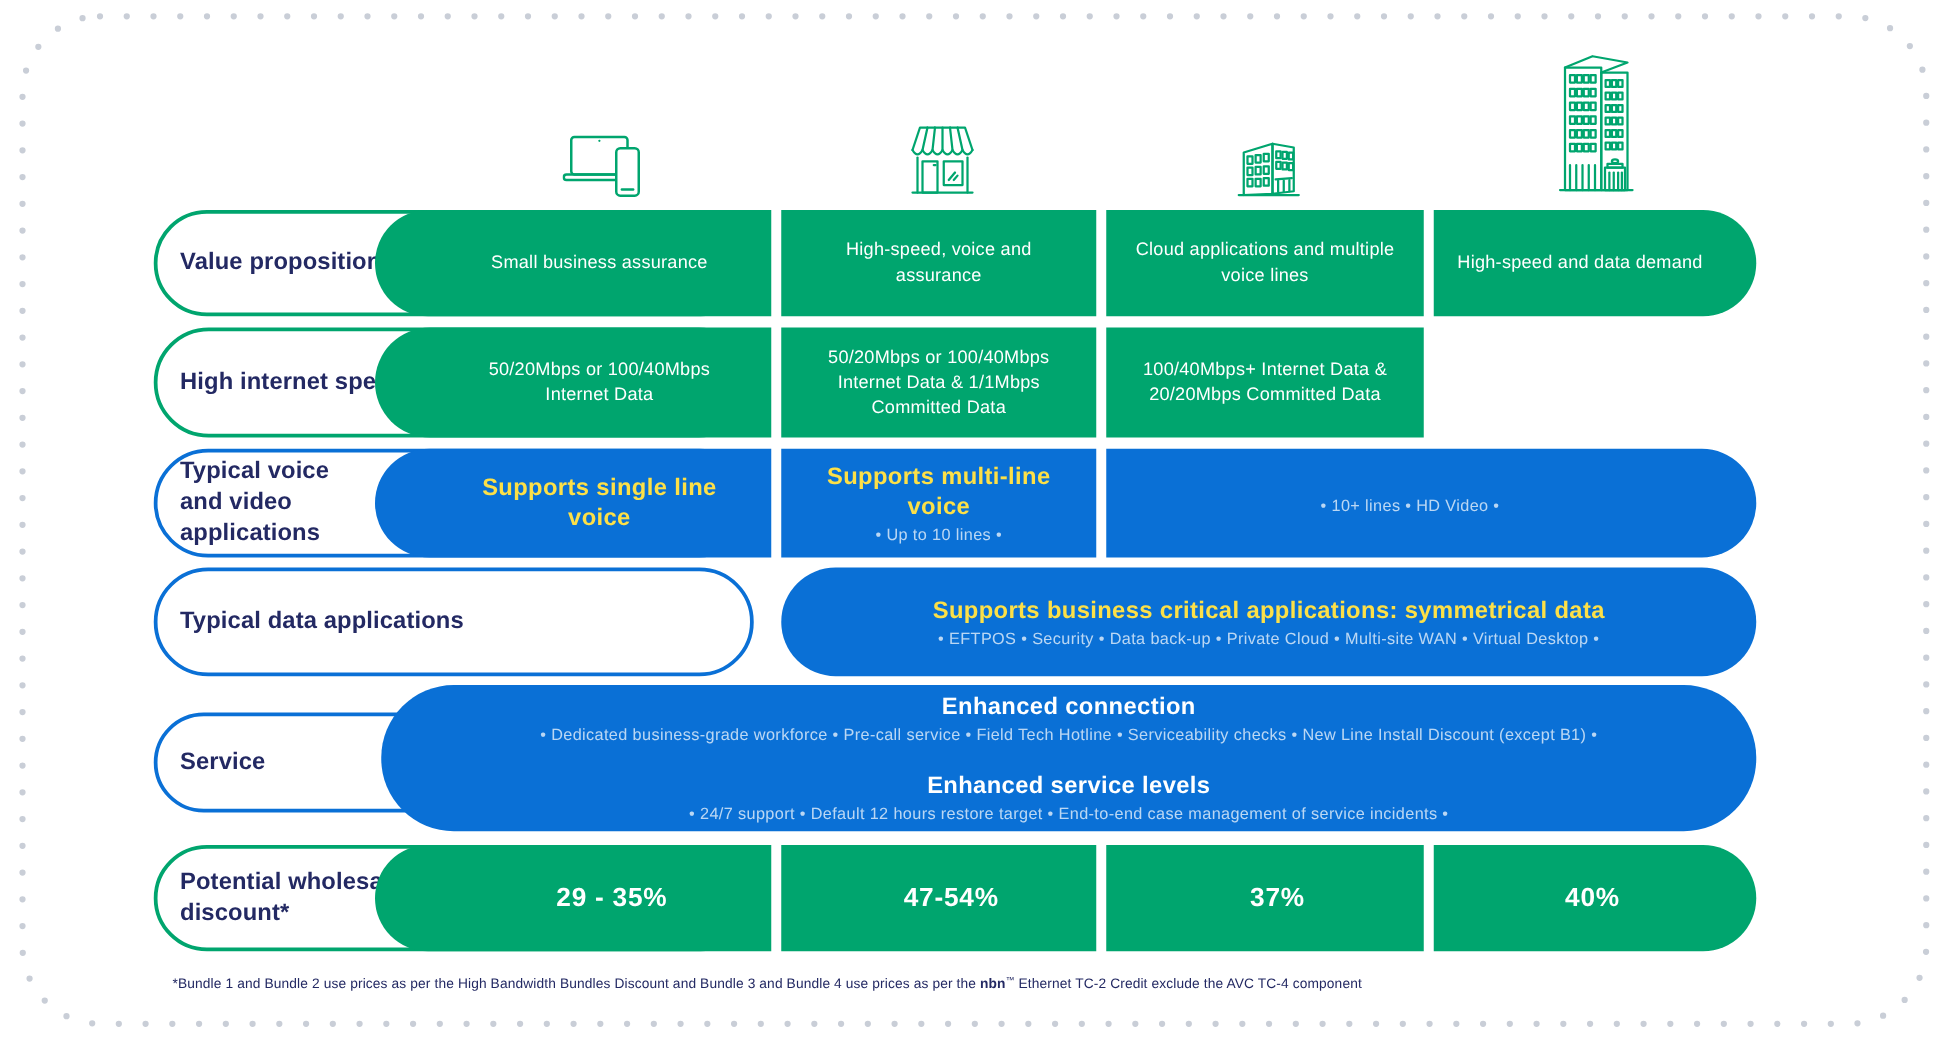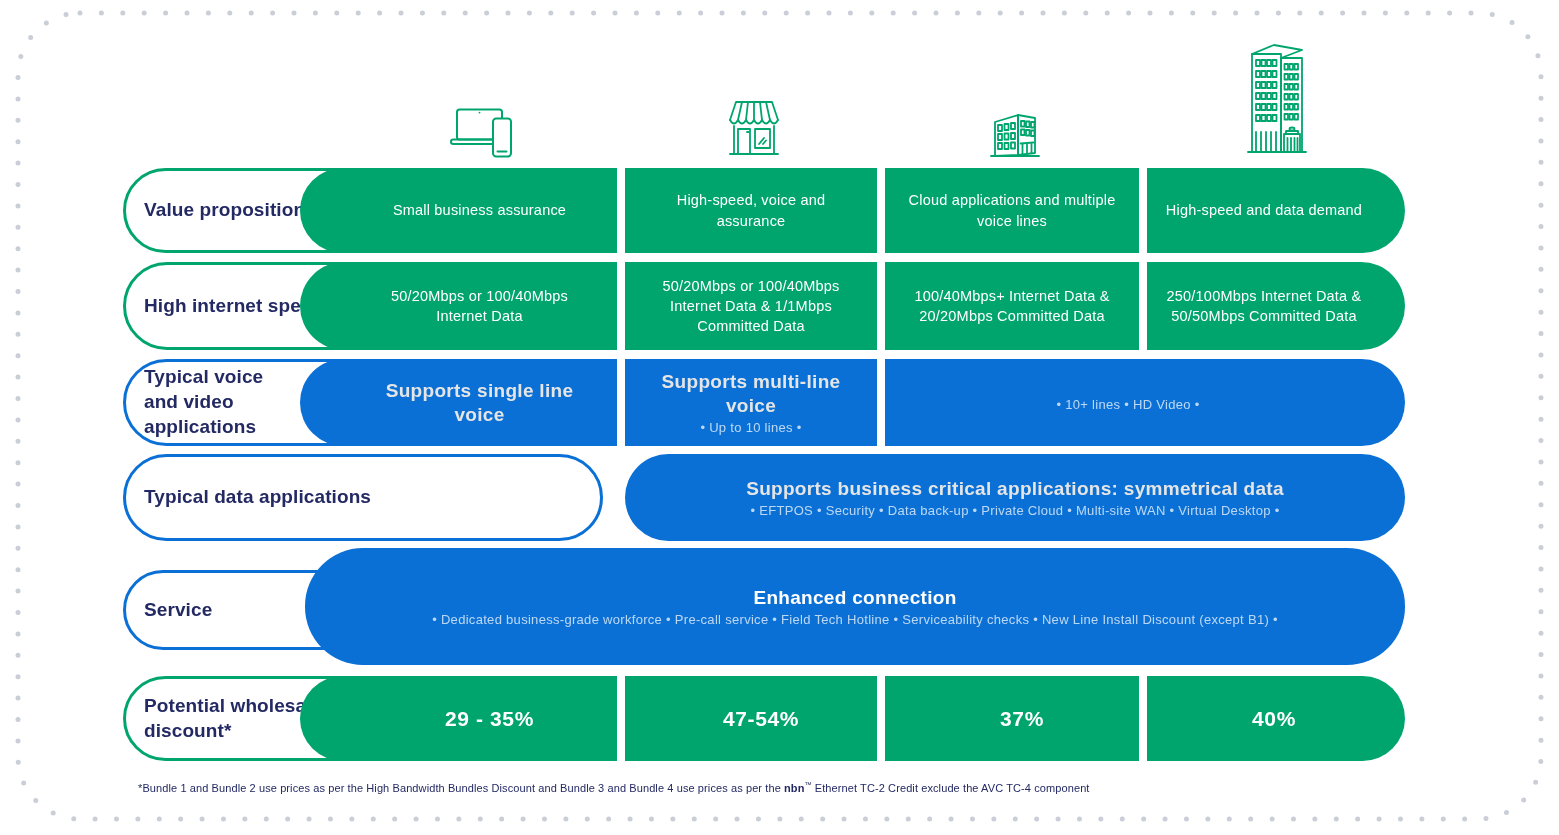--- a/index.html
+++ b/index.html
@@ -30,21 +30,21 @@
   .cell.blue{background:#0a70d6;}
   .c1{left:177px;width:317px;border-radius:44px 0 0 44px;padding-left:58px;}
   .c2{left:502px;width:252px;}
   .c3{left:762px;width:254px;}
   .c4{left:1024px;width:258px;border-radius:0 44px 44px 0;padding-right:40px;}
   .m34{left:762px;width:520px;border-radius:0 44px 44px 0;padding-right:50px;}
   .m24{left:502px;width:780px;border-radius:44px;justify-content:center;}
   .cell-text{font-size:14.5px;color:#ffffff;line-height:1.4;letter-spacing:.2px;
       max-width:230px;}
   .c4 .cell-text{max-width:210px;}
-  .main{font-size:19px;font-weight:bold;color:#e5e5e5;letter-spacing:.3px;line-height:1.25;}
+  .main{font-size:19px;font-weight:bold;color:#fde047;letter-spacing:.3px;line-height:1.25;}
   .sub{font-size:13px;color:rgba(255,255,255,.72);letter-spacing:.3px;margin-top:3px;}
   .sub:empty{display:none;}
   .discount{font-size:21px;font-weight:bold;color:#fff;letter-spacing:.6px;margin-left:20px;}
   .service-pill{position:absolute;left:182px;right:0;top:0;height:117px;background:#0a70d6;
       border-radius:58px;z-index:1;display:flex;flex-direction:column;justify-content:center;
       gap:23px;text-align:center;padding:0 60px;box-sizing:border-box;}
   .service-white{position:absolute;left:0;top:22px;width:560px;height:80px;background:#fff;
       border:3px solid #0a70d6;border-radius:40px;z-index:0;display:flex;align-items:center;
       padding-left:18px;box-sizing:border-box;}
   .svc-heading{font-size:19px;font-weight:bold;color:#fff;letter-spacing:.3px;}
@@ -211,23 +211,20 @@
     </div>
     <div class="cell green c1">
       <div class="cell-text">50/20Mbps or 100/40Mbps Internet Data</div>
     </div>
     <div class="cell green c2">
       <div class="cell-text">50/20Mbps or 100/40Mbps Internet Data &amp; 1/1Mbps Committed Data</div>
     </div>
     <div class="cell green c3">
       <div class="cell-text">100/40Mbps+ Internet Data &amp; 20/20Mbps Committed Data</div>
     </div>
-    <div class="cell green c4">
-      <div class="cell-text">250/100Mbps Internet Data &amp; 50/50Mbps Committed Data</div>
-    </div>
   </div>
 
   <div class="row r3">
     <div class="label-pill blue">
       <div class="row-label">Typical voice and video applications</div>
     </div>
     <div class="cell blue c1">
       <div class="main">Supports single line voice</div>
 
     </div>
@@ -252,20 +249,24 @@
 
   <div class="row r5">
     <div class="service-white">
       <div class="row-label">Service</div>
     </div>
     <div class="service-pill">
       <div>
         <div class="svc-heading">Enhanced connection</div>
         <div class="svc-sub">• Dedicated business-grade workforce • Pre-call service • Field Tech Hotline • Serviceability checks • New Line Install Discount (except B1) •</div>
       </div>
+      <div>
+        <div class="svc-heading">Enhanced service levels</div>
+        <div class="svc-sub">• 24/7 support • Default 12 hours restore target • End-to-end case management of service incidents •</div>
+      </div>
     </div>
   </div>
 
   <div class="row r6">
     <div class="label-pill">
       <div class="row-label">Potential wholesale discount*</div>
     </div>
     <div class="cell green c1">
       <div class="discount">29 - 35%</div>
     </div>

